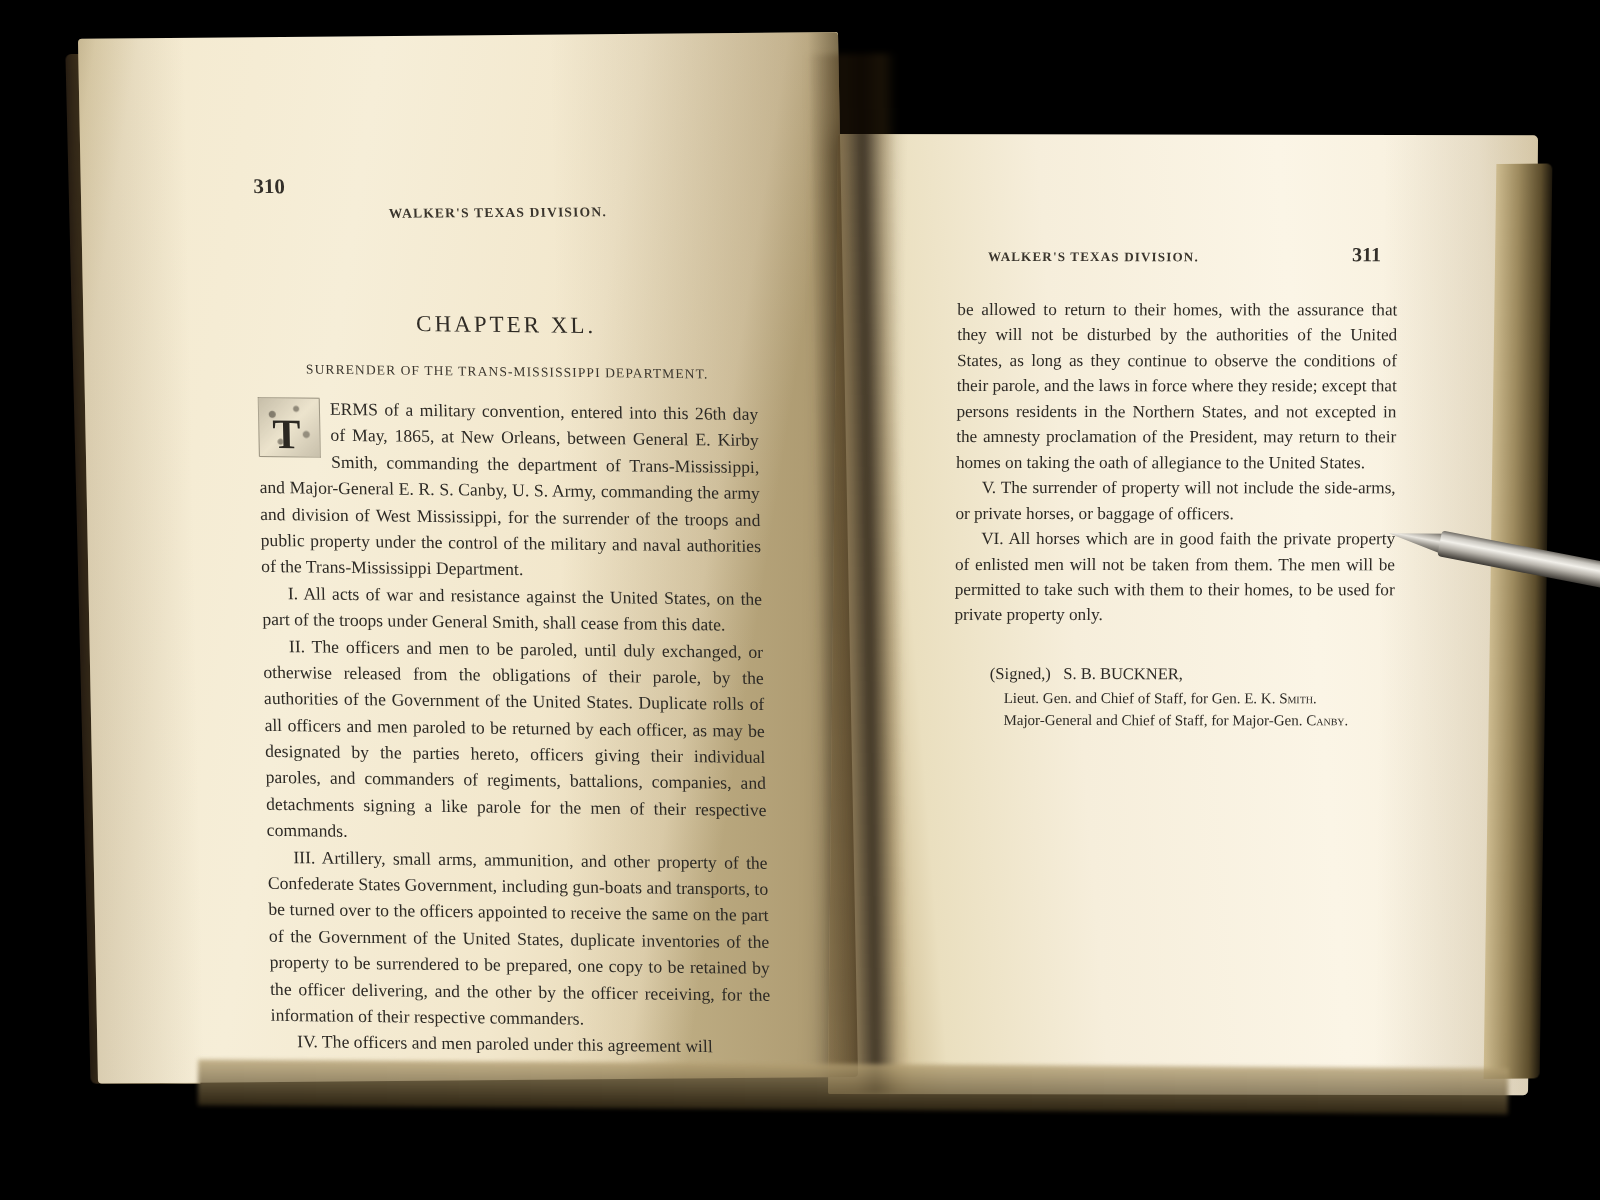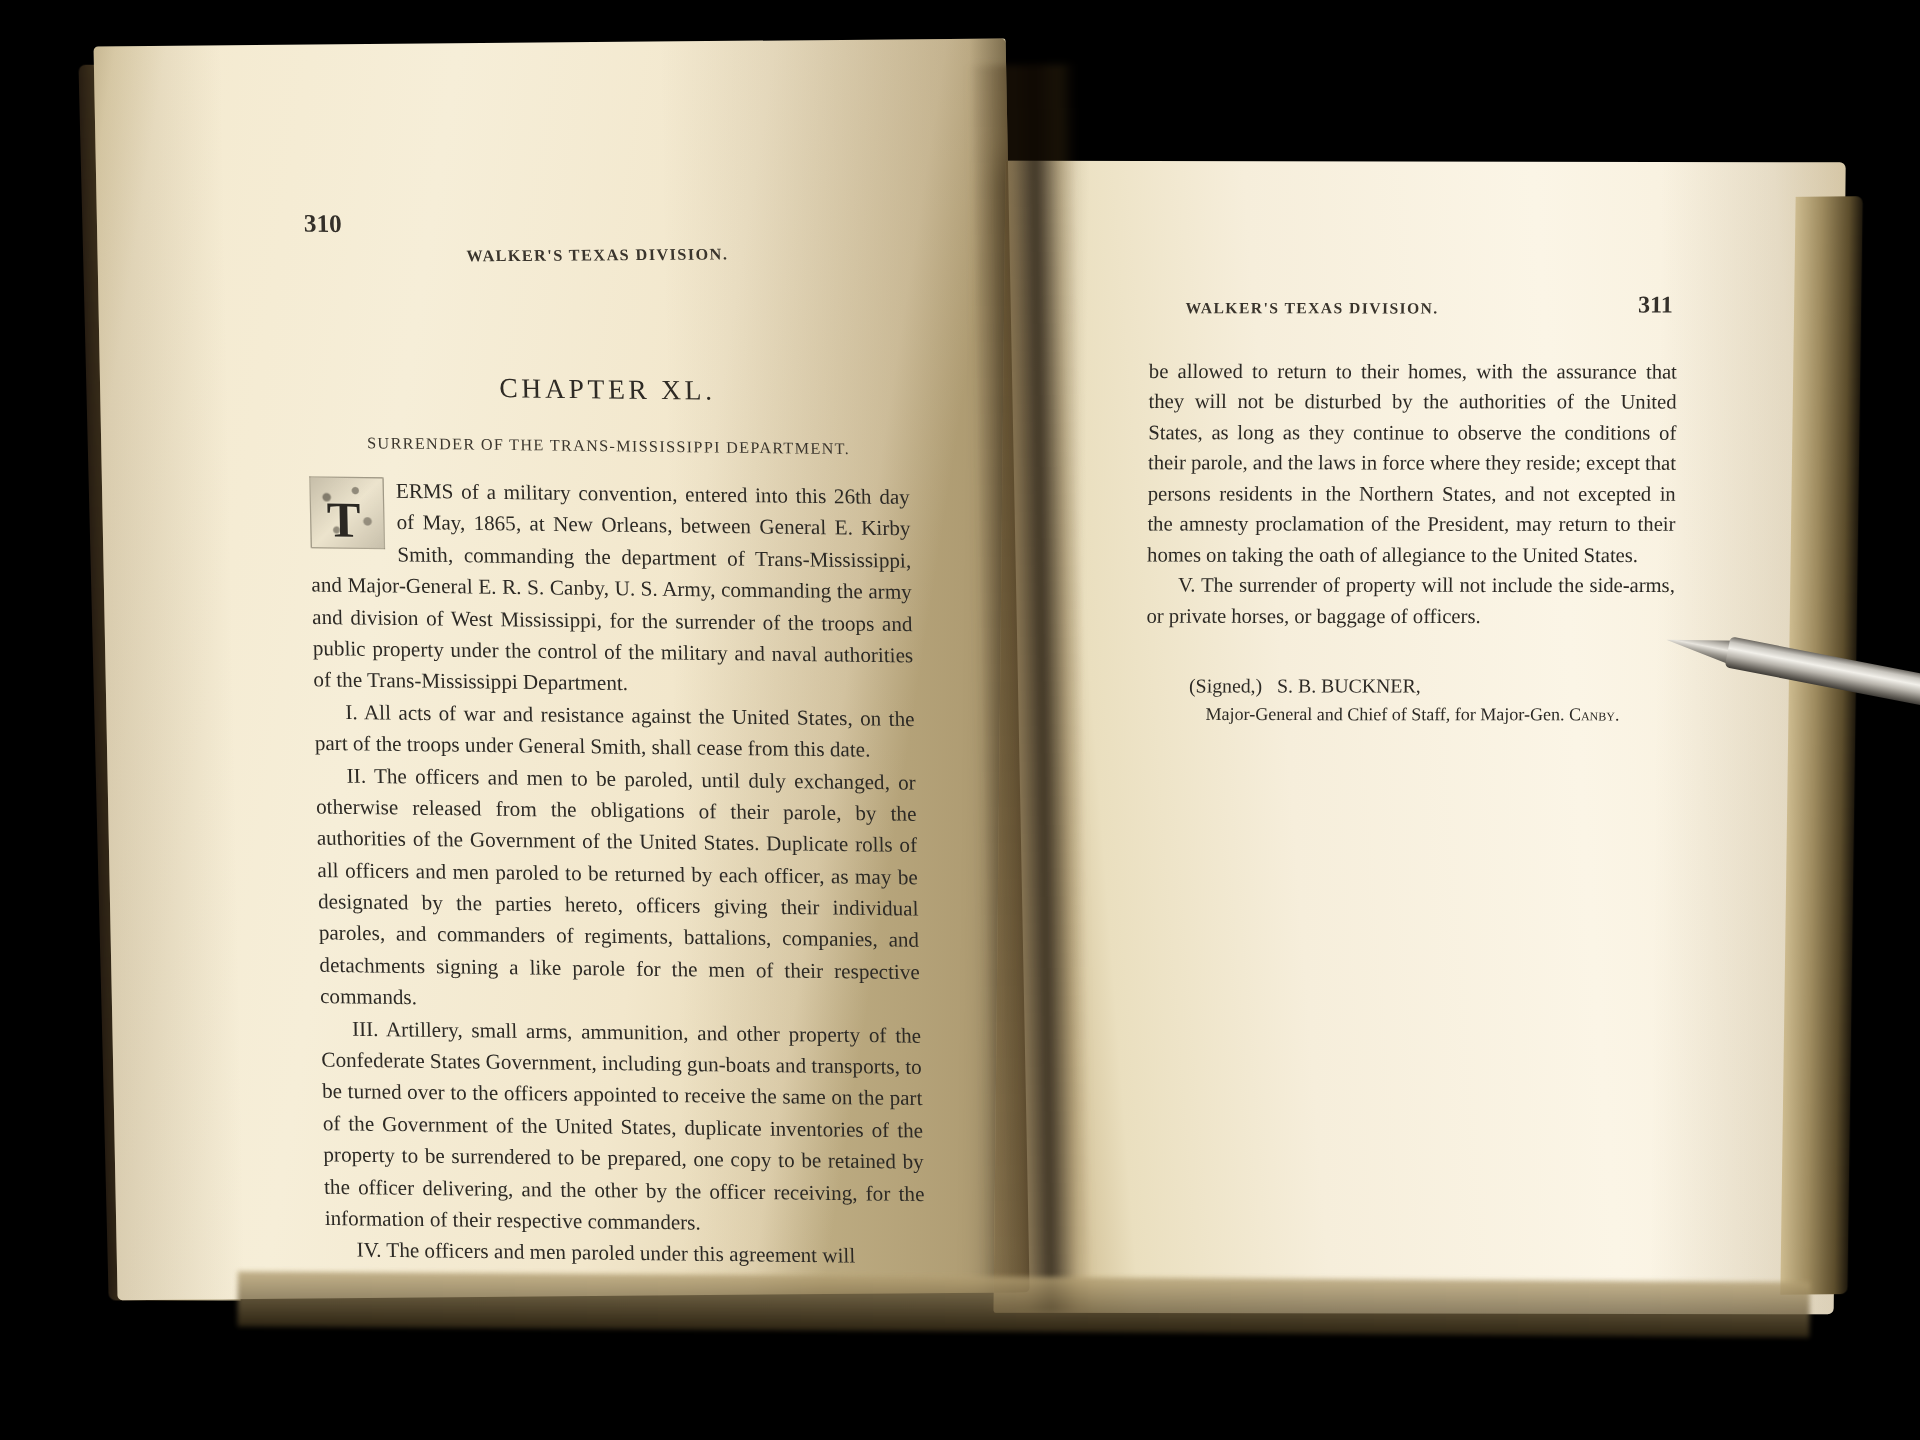--- a/index.html
+++ b/index.html
@@ -207,21 +207,21 @@
   }
   #right-head-row .running-head {
     position: absolute;
     left: 30px;
     top: 0;
     font-weight: 700;
     font-size: 13px;
   }
   #right-head-row .folio {
     position: absolute;
-    right: 4px;
+    right: 17px;
     top: -6px;
     font-size: 20px;
   }
 
   .chapter-title {
     text-align: center;
     font-size: 23px;
     letter-spacing: 3px;
     margin: 135px 0 0 0;
     color: #2f2b25;
@@ -371,28 +371,32 @@
 
     <div class="text-col" id="right-text">
 
       <div id="right-head-row">
         <span class="running-head">WALKER'S TEXAS DIVISION.</span>
         <span class="folio">311</span>
       </div>
 
       <p class="body-p first">be allowed to return to their homes, with the assurance that they will not be disturbed by the authorities of the United States, as long as they continue to observe the conditions of their parole, and the laws in force where they reside; except that persons residents in the Northern States, and not excepted in the amnesty proclamation of the President, may return to their homes on taking the oath of allegiance to the United States.</p>
       <p class="body-p">V. The surrender of property will not include the side-arms, or private horses, or baggage of officers.</p>
+      <p class="body-p">VI. All horses which are in good faith the private property of enlisted men will not be taken from them. The men will be permitted to take such with them to their homes, to be used for private property only.</p>
 
       <div class="signature-block">
         <div class="sig-name">
           <span>(Signed,)</span>
           &nbsp;
           <span>S. B. BUCKNER,</span>
         </div>
         <div class="sig-role">
+          <span>Lieut. Gen. and Chief of Staff, for Gen. E. K. S</span><span class="smallcaps">mith.</span>
+        </div>
+        <div class="sig-role">
           <span>Major-General and Chief of Staff, for Major-Gen. C</span><span class="smallcaps">anby.</span>
         </div>
       </div>
     </div>
 
   </div>
 
   <div id="pen">
     <div id="pen-tip"></div>
     <div id="pen-body"></div>

